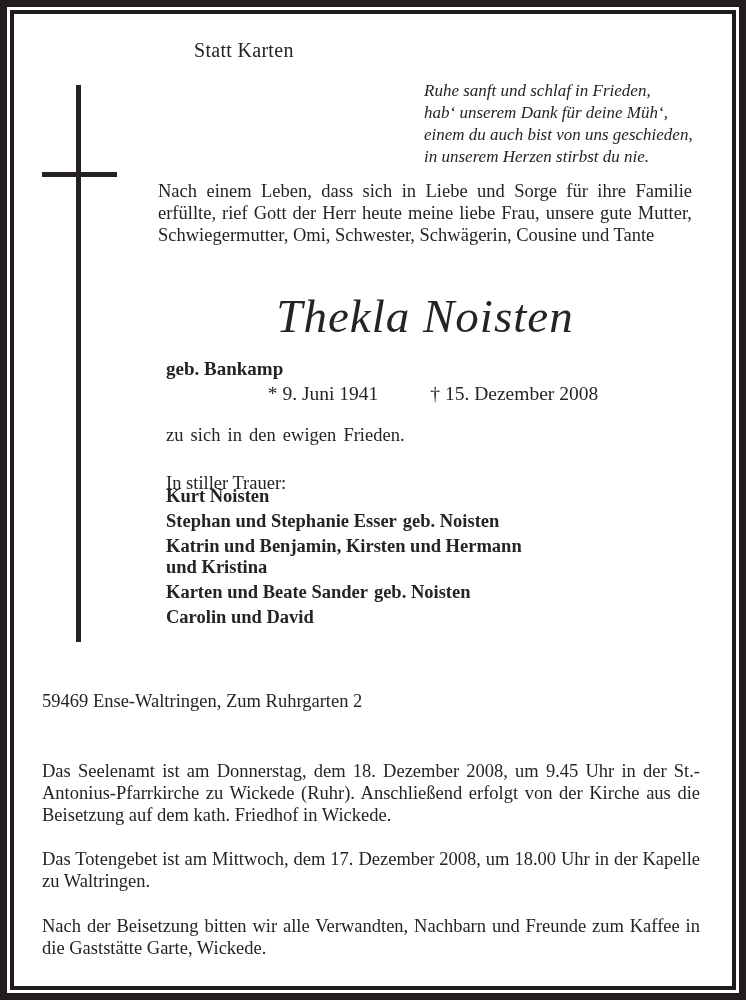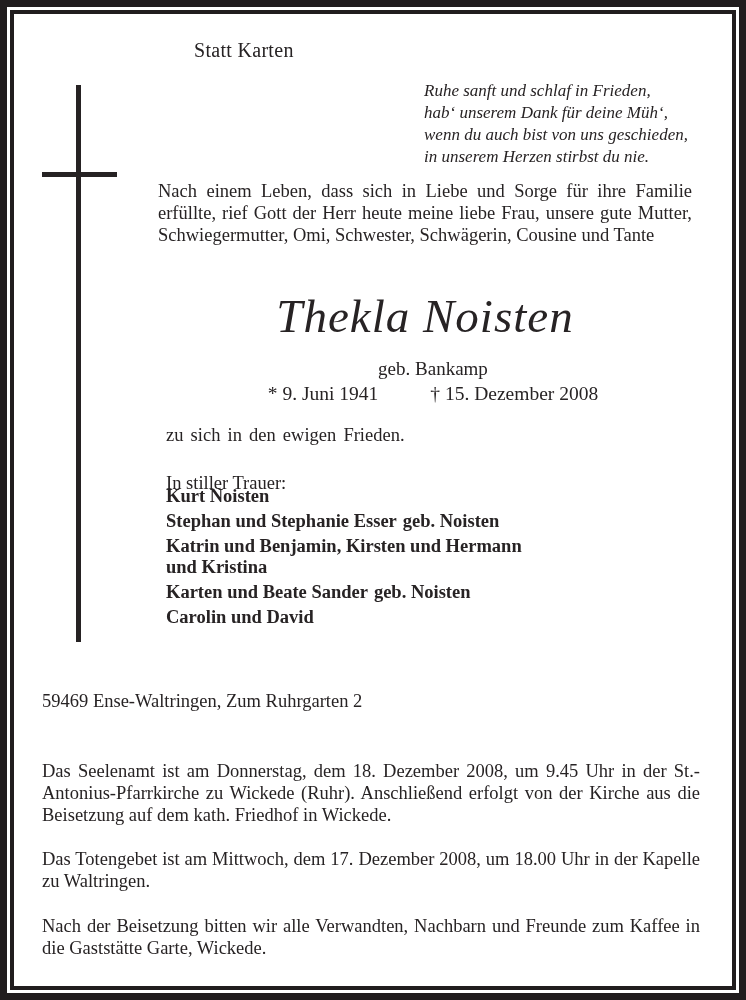--- a/index.html
+++ b/index.html
@@ -75,23 +75,24 @@
     width: 534px;
     text-align: center;
     font-style: italic;
     font-size: 47px;
     line-height: 52px;
     letter-spacing: 1px;
   }
   .maiden-name {
     left: 166px; top: 357px;
     width: 534px;
-    text-align: center;
+    text-align: left;
     font-size: 19px;
     line-height: 24px;
+    font-weight: bold;
   }
   .life-dates {
     left: 166px; top: 381px;
     width: 534px;
     display: flex;
     justify-content: center;
     gap: 52px;
     font-size: 19.5px;
     line-height: 26px;
   }
@@ -147,21 +148,21 @@
 <div class="abs pre-line">Statt Karten</div>
 
 <div>
   <div class="abs cross-stem"></div>
   <div class="abs cross-bar"></div>
 </div>
 
 <div class="abs verse">
   <div>Ruhe sanft und schlaf in Frieden,</div>
   <div>hab‘ unserem Dank für deine Müh‘,</div>
-  <div>wenn du auch bist von uns geschieden,</div>
+  <div>einem du auch bist von uns geschieden,</div>
   <div>in unserem Herzen stirbst du nie.</div>
 </div>
 
 <div class="abs intro">Nach einem Leben, dass sich in Liebe und Sorge für ihre Familie erfüllte, rief Gott der Herr heute meine liebe Frau, unsere gute Mutter, Schwiegermutter, Omi, Schwester, Schwägerin, Cousine und Tante</div>
 
 <div class="abs deceased-name">Thekla Noisten</div>
 <div class="abs maiden-name">geb. Bankamp</div>
 
 <div class="abs life-dates">
   <span>* 9. Juni 1941</span>

